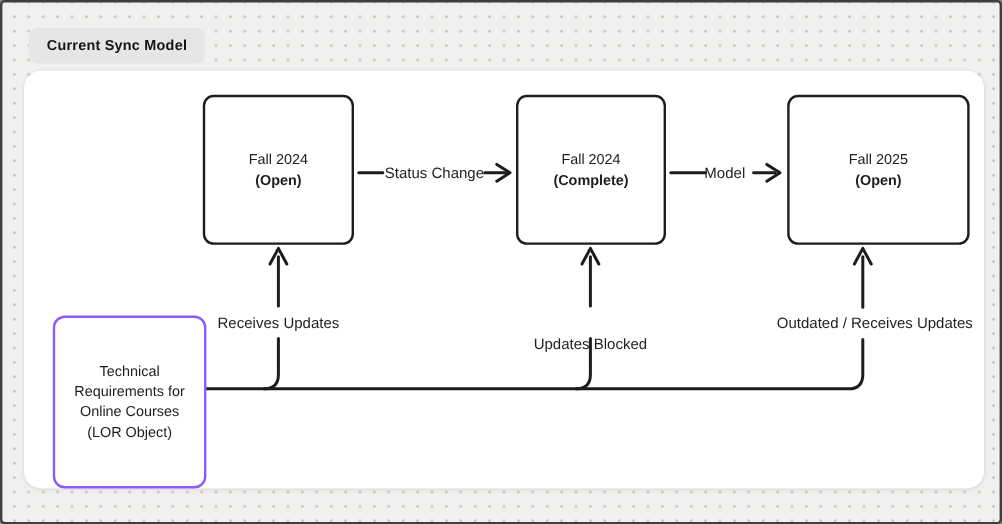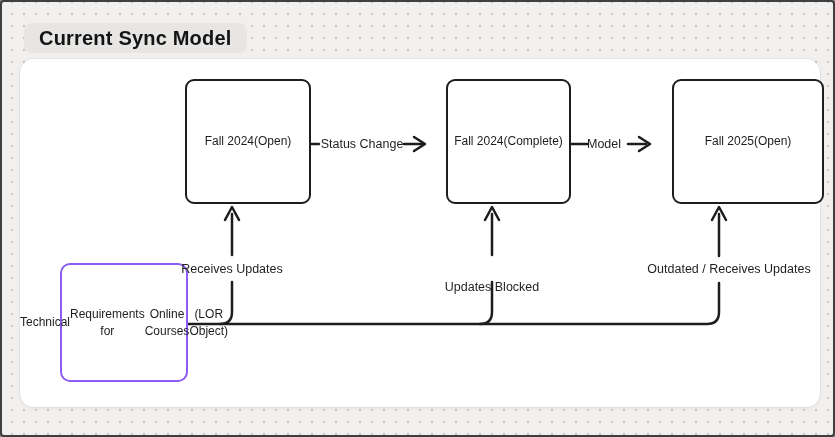--- a/index.html
+++ b/index.html
@@ -16,48 +16,48 @@
     overflow:hidden;
     font-family:"Liberation Sans", sans-serif;
     color:#1d1d1f;
   }
   .title-pill{
     position:absolute;left:22px;top:21px;
     height:30px;line-height:30px;
     padding:0 15px;
     background:#e7e6e4;
     border-radius:8px;
-    font-size:20px;font-weight:700;color:#141414;
+    font-size:12px;font-weight:700;color:#141414;
     letter-spacing:.2px;
     white-space:nowrap;
   }
   .canvas{
     position:absolute;left:18px;top:57px;
     width:800px;height:348px;
     background:#ffffff;
     border-radius:14px;
     box-shadow:0 0 0 1px rgba(0,0,0,0.03), 0 1px 4px rgba(0,0,0,0.06);
   }
   .node{
     position:absolute;
     box-sizing:border-box;
     background:#fff;
     border:2.5px solid #1d1d1f;
     border-radius:9px;
-    display:flex;flex-direction:row;
+    display:flex;flex-direction:column;
     align-items:center;justify-content:center;
     text-align:center;
-    font-size:12px;line-height:17px;margin-left:16px;
+    font-size:12px;line-height:17px;
   }
-  .node .status{font-weight:400;}
+  .node .status{font-weight:700;}
   #box-term-1{left:167px;top:77px;width:126px;height:125px;}
   #box-term-2{left:428px;top:77px;width:125px;height:125px;}
   #box-term-3{left:654px;top:77px;width:152px;height:125px;}
   .node.lor{
-    left:42px;top:261px;width:128px;height:119px;
+    left:42px;top:261px;width:128px;height:144px;
     border:2.5px solid #8b5cf6;
     border-radius:10px;
     font-size:12px;line-height:17px;
   }
   .node.lor span{display:block;}
   .edge-label{
     position:absolute;
     transform:translate(-50%,-50%);
     font-size:12.5px;color:#1f1f1f;
     white-space:nowrap;

